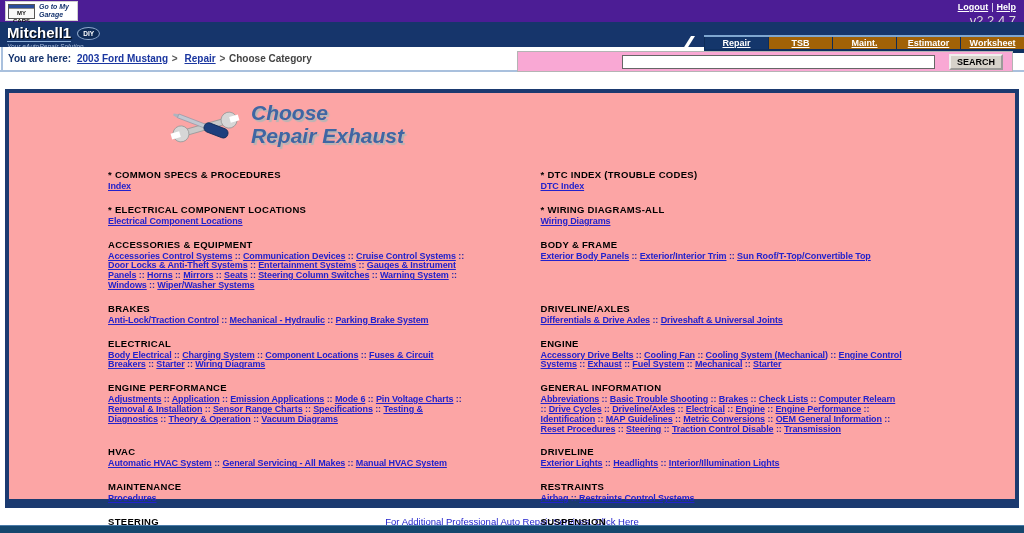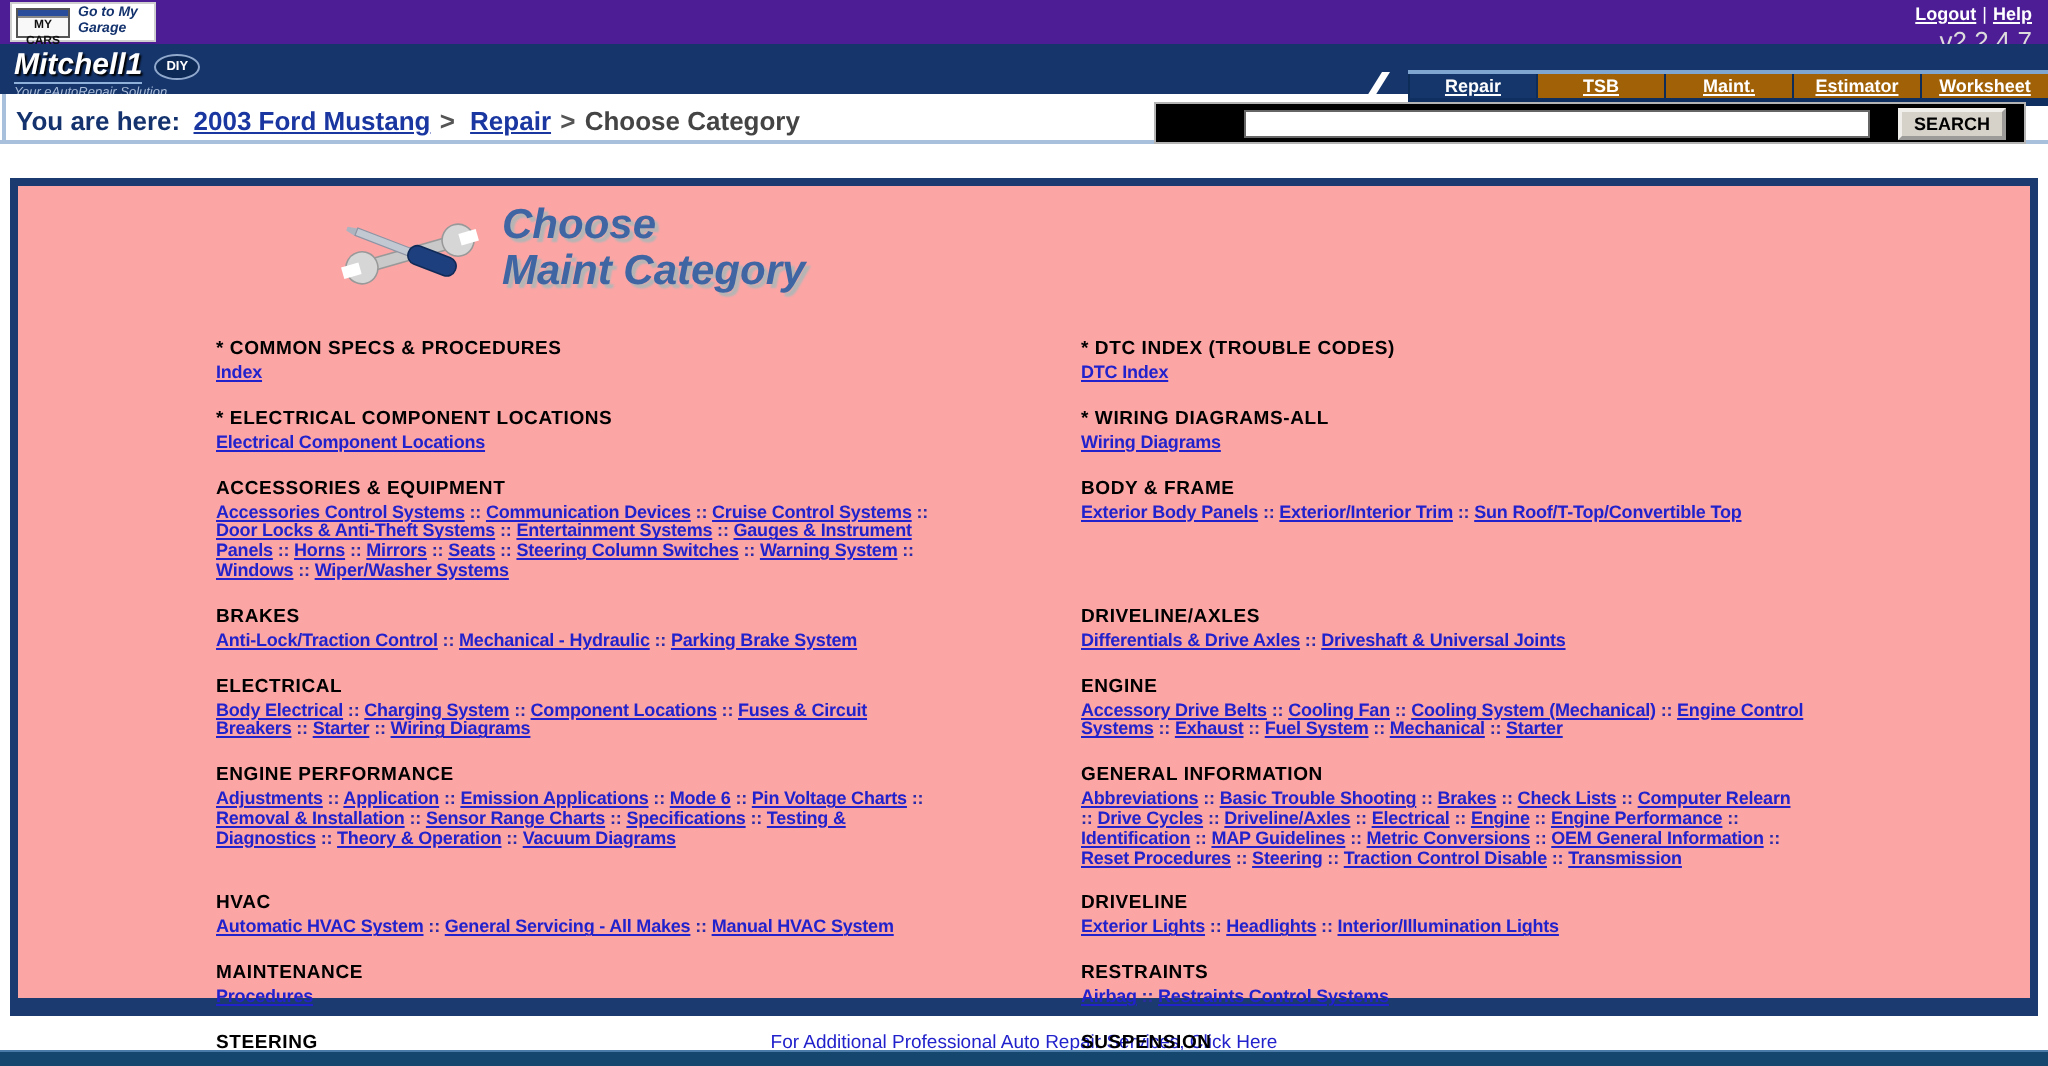--- a/index.html
+++ b/index.html
@@ -18,44 +18,44 @@
   .top-right { position:absolute; right:8px; top:2px; text-align:right; }
   .top-links { font-size:9px; font-weight:bold; color:#fff; }
   .top-links a { color:#fff; text-decoration:underline; cursor:pointer; }
   .top-links .tsep { margin:0 3px; font-weight:normal; }
   .version { font-size:13px; color:#dcdcdc; margin-top:1px; }
 
   
   .navbar { position:relative; height:25px; background:#16356b; }
   .brand { position:absolute; left:7px; top:2px; }
   .brand-row { display:flex; align-items:center; }
-  .brand-name { color:#fff; font-size:15px; font-weight:bold; font-style:italic; letter-spacing:0; text-shadow:1px 1px 1px #000;
+  .brand-name { color:#fff; font-size:15px; font-weight:bold; letter-spacing:0; text-shadow:1px 1px 1px #000;
                 border-bottom:1px solid #8fb0d8; padding-bottom:0; }
   .diy-badge { margin-left:6px; font-size:6.5px; font-weight:bold; color:#fff; border:1px solid #8fa8cc; border-radius:50%;
                padding:2px 5px; background:#0d2a57; }
   .brand-tagline { font-size:6.5px; color:#a9bcd9; font-style:italic; margin-top:1px; }
 
   .tabwrap { position:absolute; right:0; top:13px; width:320px; z-index:5; }
   .tabwrap::before { content:''; position:absolute; left:-18px; top:1px; width:4px; height:16px; background:#fff; transform:skewX(-32deg); }
   .tabs { display:flex; height:14px; border-top:2px solid #7fa6d0; }
   .tab { flex:1; background:#a16207; border-left:1px solid #0e2c58; color:#fff; font-size:9px; font-weight:bold;
          text-align:center; line-height:12px; text-decoration:underline; cursor:pointer; white-space:nowrap; }
   .tab.active { background:#14366b; }
   .tab-under { height:4px; background:#0e2f60; }
 
   
   .crumbstrip { position:relative; height:25px; background:#fff; border-bottom:2px solid #a9c0dd; }
   .crumbstrip::before { content:''; position:absolute; left:1px; top:0; width:2px; height:100%; background:#a9c0dd; }
-  .crumb { position:absolute; left:8px; top:6px; font-size:13px; color:#14336e; }
+  .crumb { position:absolute; left:8px; top:6px; font-size:10px; color:#14336e; }
   .bc-prefix { font-weight:bold; color:#14336e; }
   .bc-link { color:#1a36a0; font-weight:bold; text-decoration:underline; cursor:pointer; margin-left:3px; }
   .bc-sep { color:#555; font-weight:bold; margin:0 1px; }
   .bc-current { color:#444; font-weight:bold; }
 
-  .searchpanel { position:absolute; right:11px; top:51px; width:436px; height:21px; background:#000000; border:1px solid #b4b4b4;
+  .searchpanel { position:absolute; right:11px; top:51px; width:496px; height:21px; background:#f9a8d4; border:1px solid #b4b4b4;
                  display:flex; align-items:center; justify-content:flex-end; padding-right:9px; z-index:6; }
   .search-input { width:313px; height:14px; border:1px solid #666; font-size:9px; padding:0 2px; margin-right:14px; }
   .search-btn { font-size:9px; font-weight:bold; color:#000; background:#d6d2ca; border:2px outset #f0efec; padding:1px 6px; cursor:pointer; }
 
   
   .mainbox { position:relative; margin:17px 5px 0 5px; height:419px; background:#fca5a5;
              border:4px solid #1b3a70; border-bottom-width:9px; }
   .titlewrap { display:flex; align-items:flex-start; margin:8px 0 0 160px; height:58px; }
   .tools-icon { flex:0 0 auto; }
   .page-title { margin-left:10px; font-size:21px; line-height:23px; font-weight:bold; font-style:italic;
@@ -144,21 +144,21 @@
           <rect x="62" y="23" width="9" height="6" fill="#ffffff"></rect>
         </g>
         <g transform="rotate(21 36 26)">
           <polygon points="2,24.5 7,23.5 7,27.5 2,26.5" fill="#aeb4bf"></polygon>
           <rect x="7" y="23.2" width="29" height="4" fill="#c2c8d2" stroke="#8d94a3" stroke-width="0.6"></rect>
           <rect x="35" y="20.5" width="25" height="9.5" rx="4.5" fill="#1e3f7d" stroke="#102a57" stroke-width="0.8"></rect>
         </g>
       </svg>
       <div class="page-title">
         <div>Choose</div>
-        <div>Maint Category</div>
+        <div>Repair Exhaust</div>
       </div>
     </div>
     <div class="cat-grid">
         <div class="cat-cell">
           <div class="cat-heading">* COMMON SPECS &amp; PROCEDURES</div>
           <div class="cat-links"><a class="cat-link">Index</a></div>
         </div>
         <div class="cat-cell">
           <div class="cat-heading">* DTC INDEX (TROUBLE CODES)</div>
           <div class="cat-links"><a class="cat-link">DTC Index</a></div>

